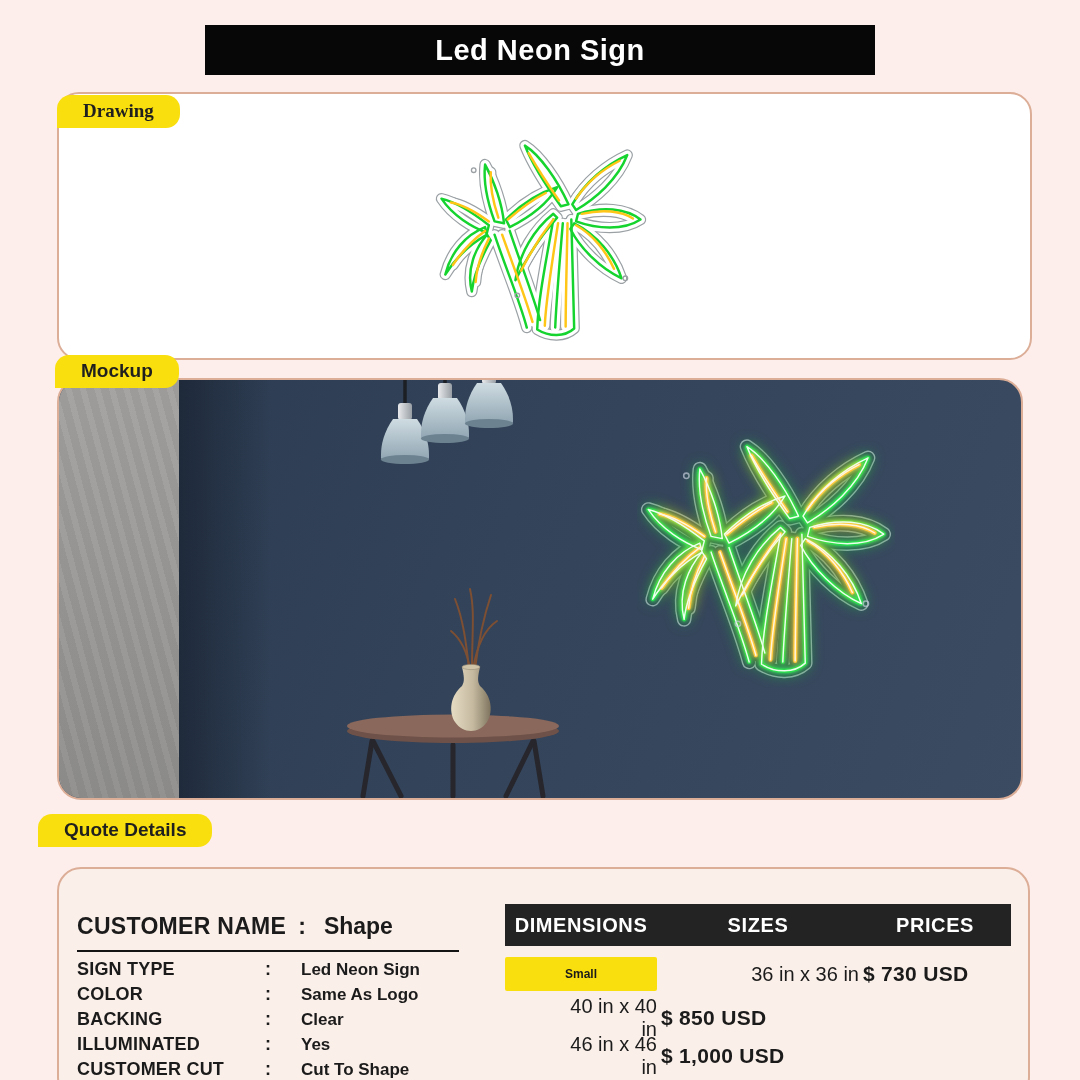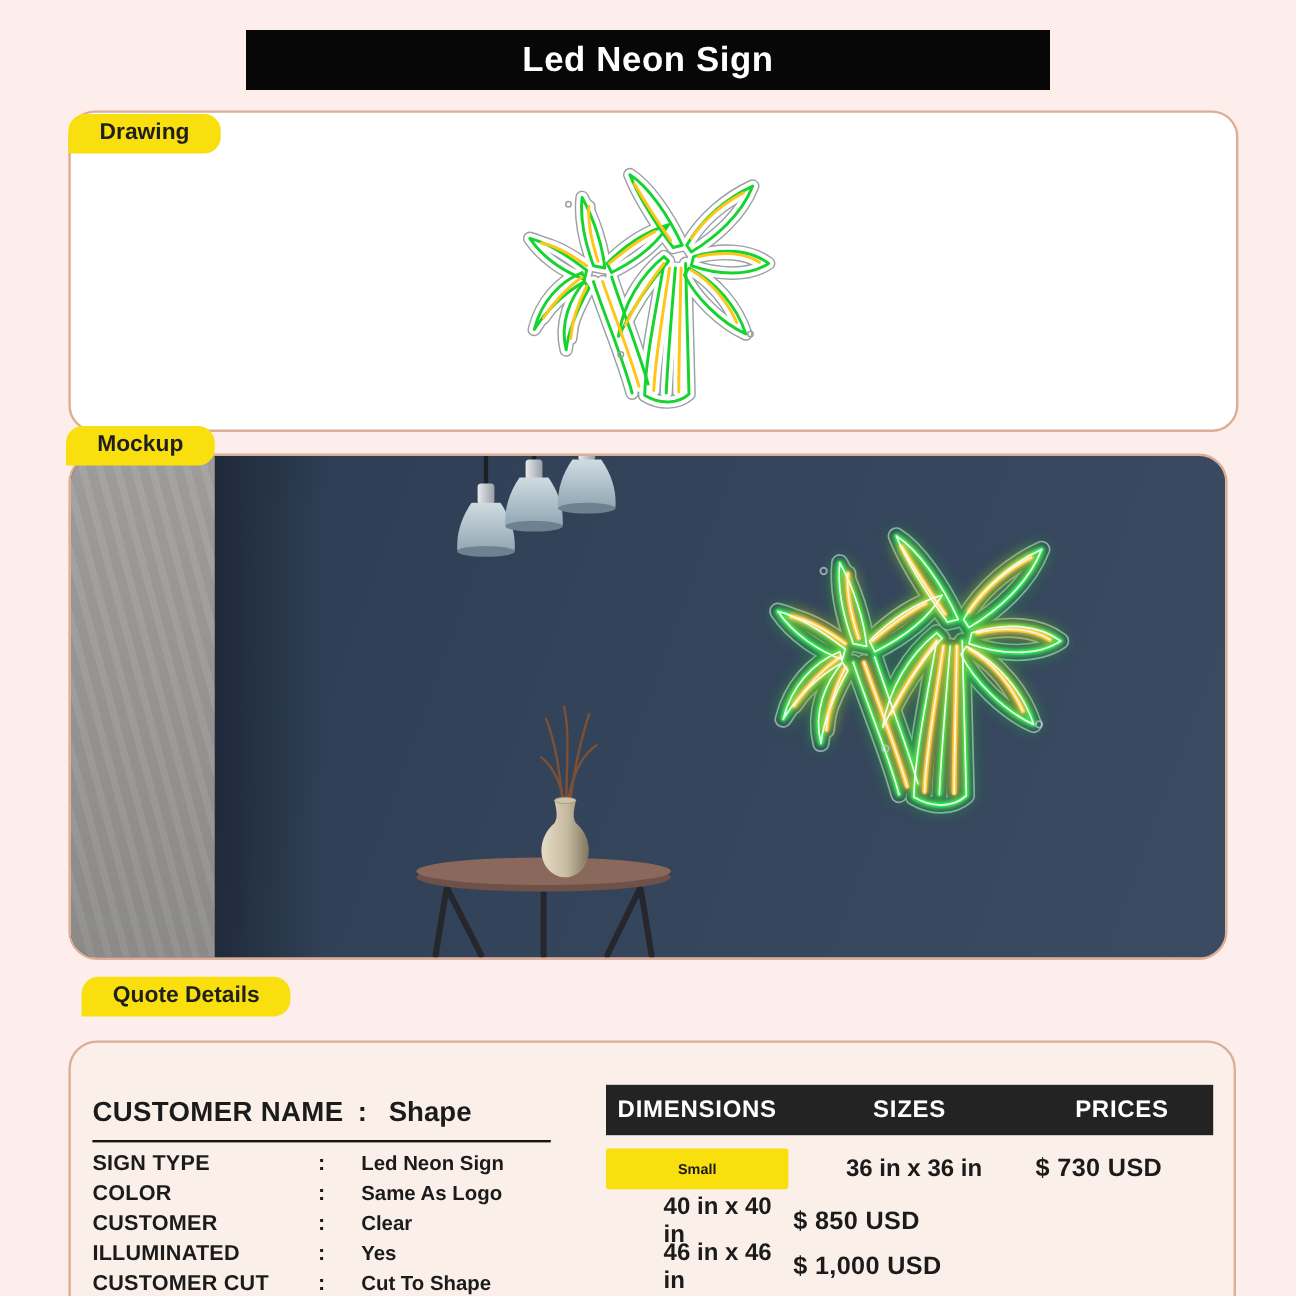--- a/index.html
+++ b/index.html
@@ -16,21 +16,21 @@
     display:flex;align-items:center;justify-content:center;}
   #banner .t{color:#ffffff;font-size:29px;font-weight:800;letter-spacing:.5px;}
 
   
   .tab{position:absolute;background:#F9DF0D;color:#1f1f1f;font-weight:800;
     font-size:19px;padding:5px 26px 6px 26px;border-radius:14px 14px 14px 0;z-index:6;}
 
   
   #drawing-panel{left:57px;top:92px;width:971px;height:264px;background:#ffffff;
     border:2px solid #DCAE97;border-radius:22px;}
-  #drawing-panel .tab{left:-2px;top:1px;}
+  #drawing-panel .tab{left:-2px;top:1px;font-family:Liberation Serif, serif;}
   #drawing-art{left:373px;top:30px;width:218px;height:228px;}
 
   
   #mockup-panel{left:57px;top:378px;width:962px;height:418px;border:2px solid #DCAE97;
     border-radius:24px;overflow:hidden;
     background:linear-gradient(110deg,#2b3a50 0%,#334359 45%,#3b4b62 100%);}
   #mockup-tab{left:55px;top:355px;}
   .gray-wall{left:0;top:0;width:120px;height:100%;
     background:
       repeating-linear-gradient(75deg, rgba(255,255,255,.04) 0 6px, rgba(0,0,0,.03) 6px 14px),
@@ -54,21 +54,21 @@
   .n-y{stroke:#ffc93e;stroke-width:3.6;
     filter:drop-shadow(0 0 2px #ffd34f) drop-shadow(0 0 6px #eda916);}
   .n-gc{stroke:#ecffee;stroke-width:1.3;}
   .n-yc{stroke:#fff6dd;stroke-width:1.3;}
   .hole{fill:none;stroke:#9aa0a4;stroke-width:1.4;}
   .hole-n{fill:none;stroke:#c3cbd8;stroke-width:1.4;opacity:.7;}
 
   
   #quote-panel{left:57px;top:867px;width:969px;height:230px;background:#FBEFE9;
     border:2px solid #DCAE97;border-radius:24px;}
-  #quote-tab{left:68px;top:814px;}
+  #quote-tab{left:38px;top:814px;}
 
   #customer-row{left:18px;top:44px;width:382px;border-bottom:2.5px solid #141414;
     padding-bottom:10px;display:flex;align-items:baseline;white-space:nowrap;}
   #customer-row .lbl{font-size:23px;font-weight:800;letter-spacing:.3px;}
   #customer-row .sep{font-size:23px;font-weight:800;margin:0 18px 0 12px;}
   #customer-row .val{font-size:23px;font-weight:700;}
 
   #fields{left:18px;top:88px;width:430px;}
   .f-row{display:grid;grid-template-columns:158px 66px auto;height:25px;align-items:center;}
   .f-row .lbl{font-size:18px;font-weight:800;letter-spacing:.2px;}
@@ -77,21 +77,21 @@
 
   #pricing{left:446px;top:35px;width:506px;}
   .p-header{display:grid;grid-template-columns:152px 202px 152px;height:42px;background:#232323;}
   .p-header .h{color:#ffffff;font-size:20px;font-weight:800;letter-spacing:.6px;
     display:flex;align-items:center;justify-content:center;}
   .p-row{display:grid;grid-template-columns:152px 202px 152px;height:34px;margin-top:4px;align-items:center;}
   .p-row:first-of-type{margin-top:11px;}
   .size-btn{background:#F9DF0D;height:34px;display:flex;align-items:center;justify-content:center;
     font-size:12px;font-weight:800;border-radius:2px;border:none;cursor:pointer;
     font-family:"Liberation Sans", sans-serif;color:#1b1b1b;}
-  .dim-cell{text-align:left;font-size:20px;font-weight:700;margin-left:48px;}
+  .dim-cell{text-align:right;font-size:20px;font-weight:400;margin-left:48px;}
   .price-cell{padding-left:4px;font-size:21px;font-weight:800;letter-spacing:.3px;}
 </style>
 </head>
 <body>
 
 <svg width="0" height="0" style="position:absolute" aria-hidden="true">
   <defs>
     <g id="palm-green">
       <path d="M136,84 C120,62 106,40 98,20 C114,30 132,56 144,82 Z"></path>
       <path d="M148,82 C162,58 184,40 206,30 C196,56 172,76 152,88 Z"></path>
@@ -235,21 +235,21 @@
         <span class="val">Led Neon Sign</span>
       </div>
 
       <div class="f-row">
         <span class="lbl">COLOR</span>
         <span class="sep">:</span>
         <span class="val">Same As Logo</span>
       </div>
 
       <div class="f-row">
-        <span class="lbl">CUSTOMER</span>
+        <span class="lbl">BACKING</span>
         <span class="sep">:</span>
         <span class="val">Clear</span>
       </div>
 
       <div class="f-row">
         <span class="lbl">ILLUMINATED</span>
         <span class="sep">:</span>
         <span class="val">Yes</span>
       </div>
 

